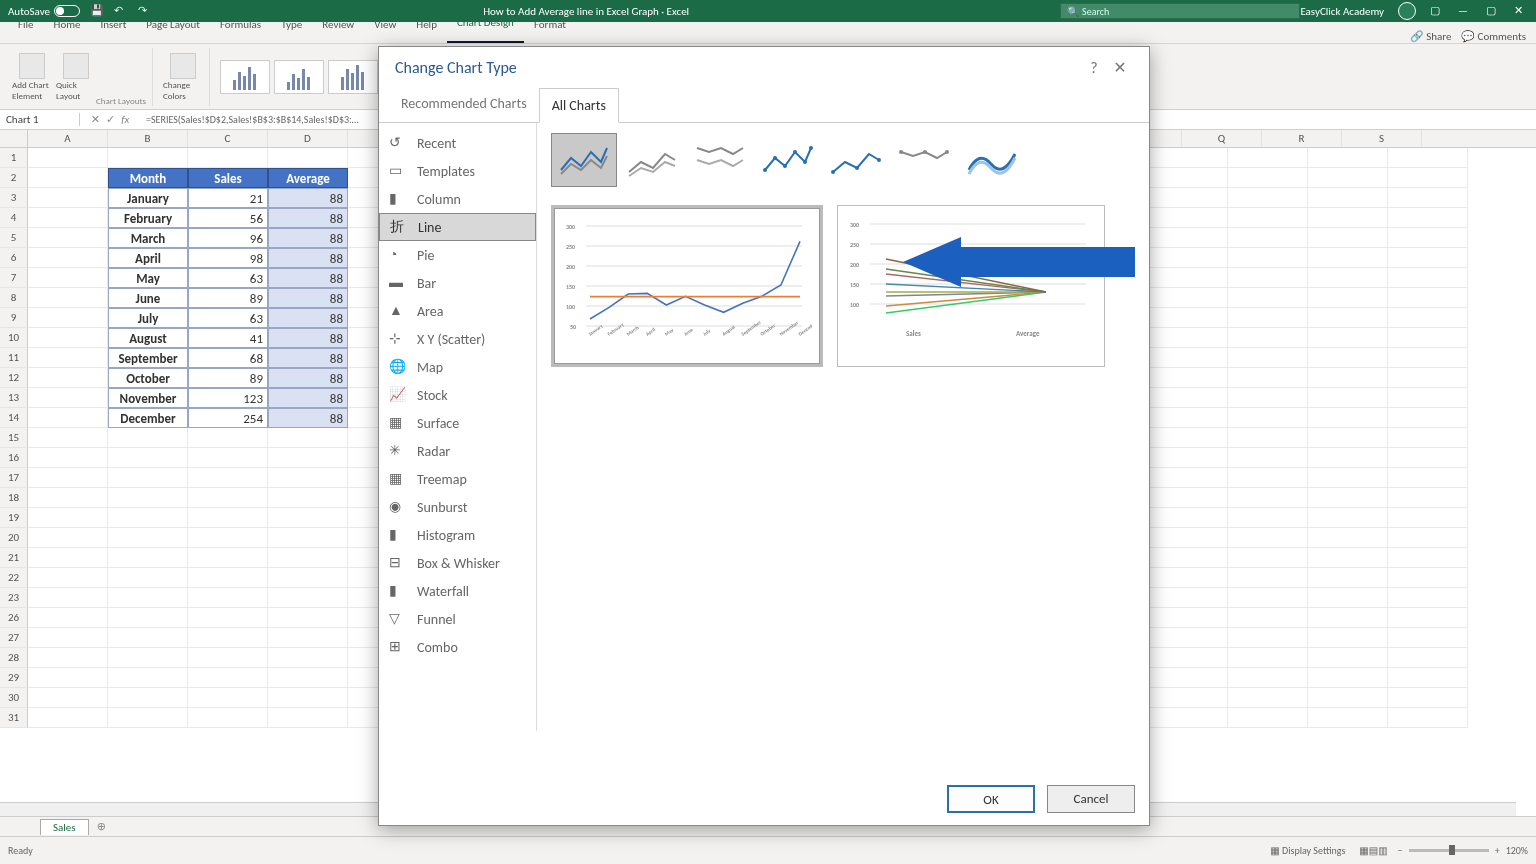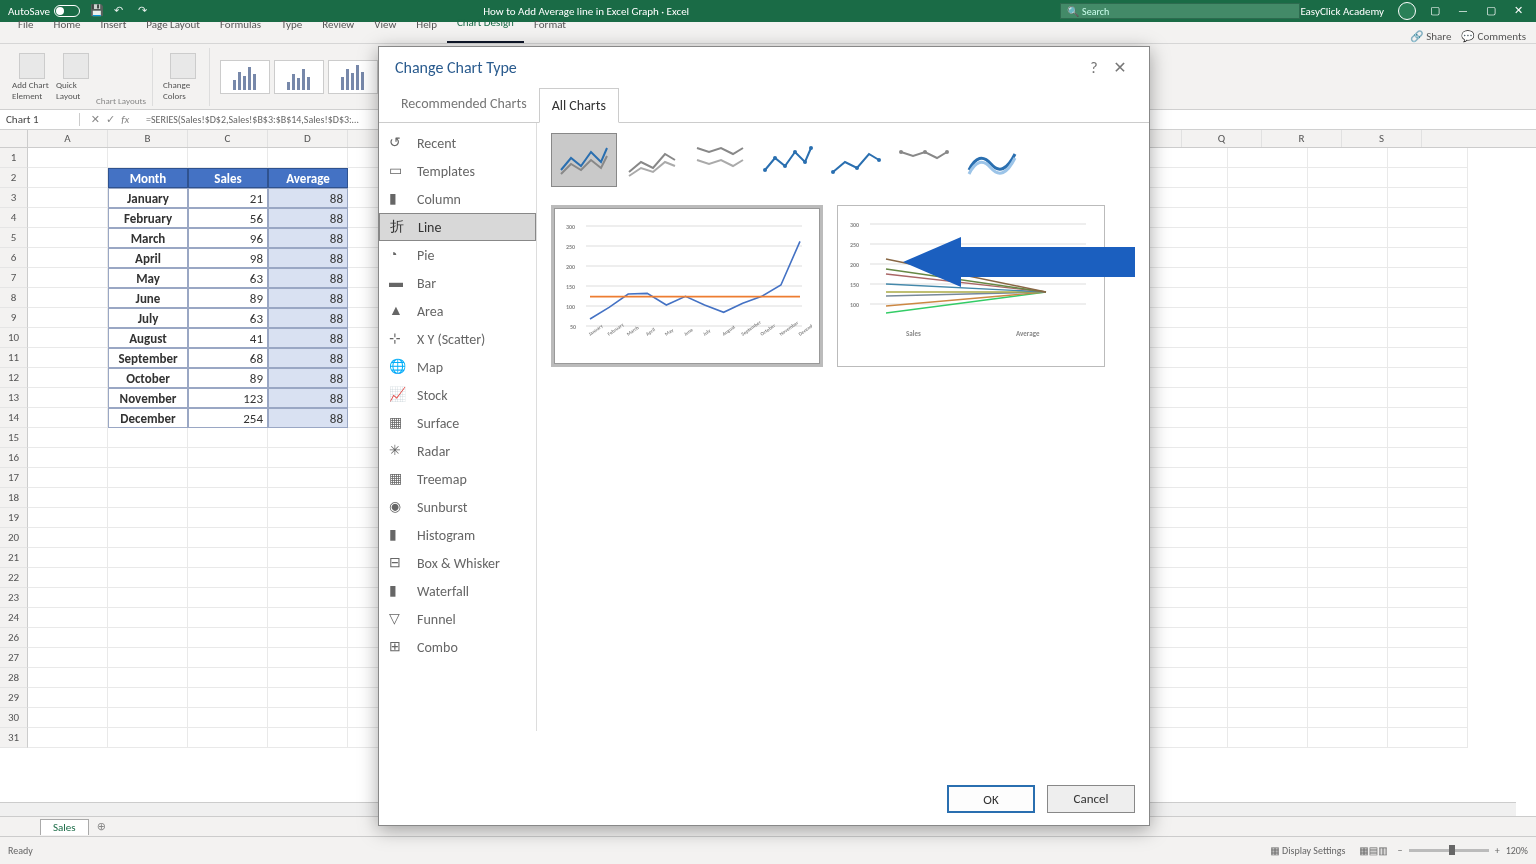--- a/index.html
+++ b/index.html
@@ -685,41 +685,20 @@
         <div class="cell"></div>
         <div class="cell"></div>
         <div class="cell"></div>
         <div class="cell"></div>
         <div class="cell"></div>
         <div class="cell"></div>
         <div class="cell"></div>
       </div>
       <div class="row">
         <div class="rh">23</div>
-        <div class="cell"></div>
-        <div class="cell"></div>
-        <div class="cell"></div>
-        <div class="cell"></div>
-        <div class="cell"></div>
-        <div class="cell"></div>
-        <div class="cell"></div>
-        <div class="cell"></div>
-        <div class="cell"></div>
-        <div class="cell"></div>
-        <div class="cell"></div>
-        <div class="cell"></div>
-        <div class="cell"></div>
-        <div class="cell"></div>
-        <div class="cell"></div>
-        <div class="cell"></div>
-        <div class="cell"></div>
-        <div class="cell"></div>
-      </div>
-      <div class="row">
-        <div class="rh">24</div>
         <div class="cell"></div>
         <div class="cell"></div>
         <div class="cell"></div>
         <div class="cell"></div>
         <div class="cell"></div>
         <div class="cell"></div>
         <div class="cell"></div>
         <div class="cell"></div>
         <div class="cell"></div>
         <div class="cell"></div>

